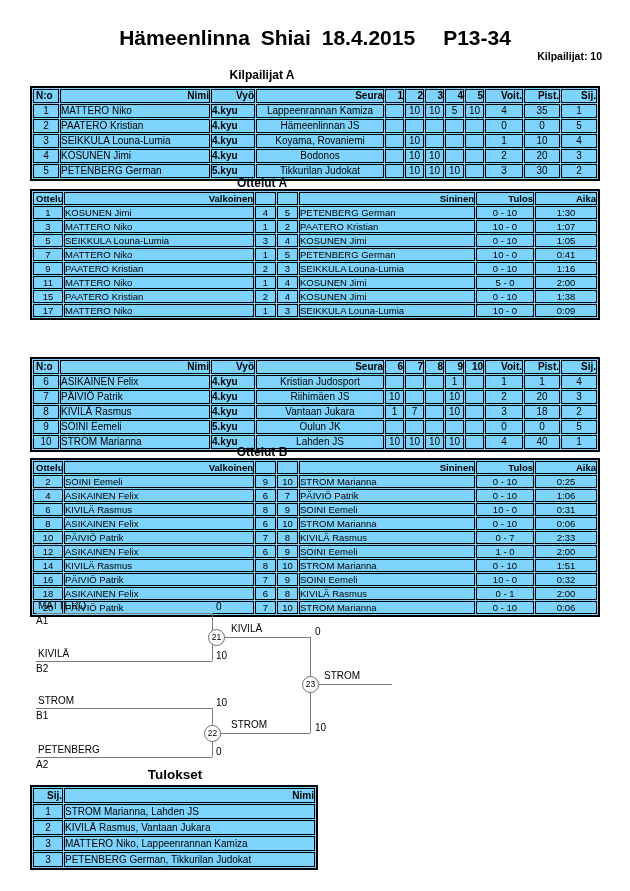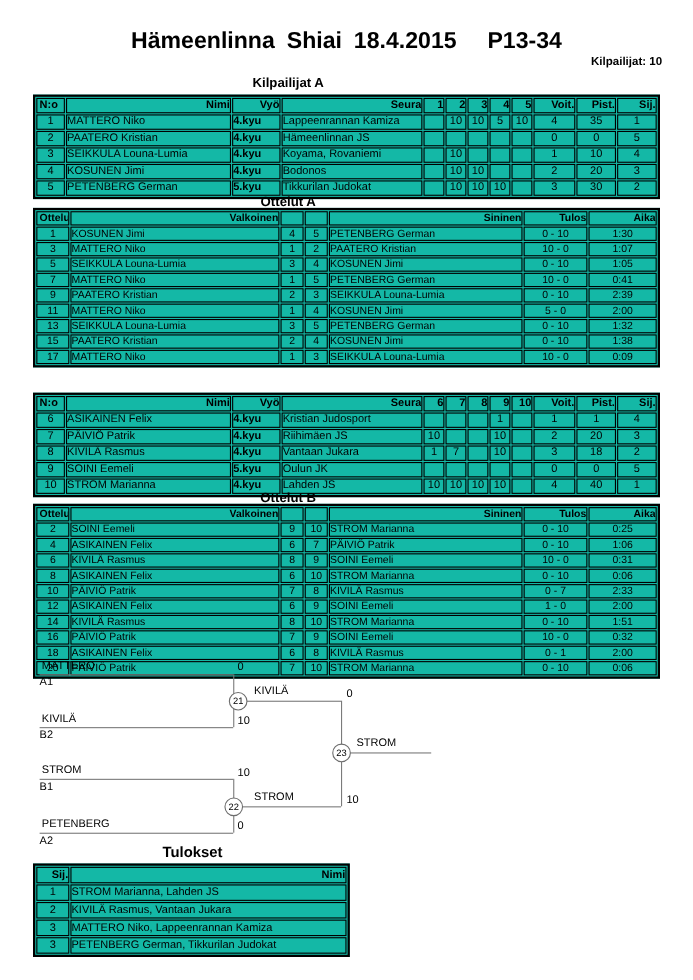--- a/index.html
+++ b/index.html
@@ -8,29 +8,29 @@
   .title{position:absolute;left:0;top:26px;width:630px;text-align:center;
          font-size:21px;font-weight:bold;white-space:nowrap;}
   .title .t1{word-spacing:5px;}
   .title .gap{display:inline-block;width:28px;}
   .comp-count{position:absolute;right:28px;top:50px;font-size:10.5px;font-weight:bold;}
   .sec-heading{position:absolute;left:30px;width:464px;text-align:center;
                font-size:12px;font-weight:bold;}
   .res-heading{position:absolute;left:30px;width:290px;text-align:center;
                font-size:13.5px;font-weight:bold;}
   table.grid{position:absolute;border-collapse:separate;border-spacing:1px;
-             border:2px solid #000;table-layout:fixed;background:#14b8a6;}
+             border:2px solid #000;table-layout:fixed;background:#7dd3fc;}
   .grid th,.grid td{border:1px solid #000;overflow:hidden;white-space:nowrap;
                     padding:0;box-sizing:border-box;font-size:10px;}
   .grid th{font-weight:bold;text-align:right;}
   .pool th,.pool td{height:12px;line-height:12px;}
   .match th,.match td{height:11px;line-height:11px;font-size:9.5px;}
   .res th,.res td{height:13px;line-height:13px;}
   .c{text-align:center;}
-  .l{text-align:left;padding-left:6px;}
+  .l{text-align:center;padding-left:6px;}
   .name{text-align:left;padding-left:8px;}
   .belt{text-align:left;padding-left:9px;font-weight:bold;}
   .sep{border-left:2px solid #000;}
   .nb{border-left:none;border-right:none;}
   th.first{text-align:left;padding-left:2px;}
   
   .bk-h{position:absolute;height:1px;background:#7b7b7b;}
   .bk-v{position:absolute;width:1px;background:#7b7b7b;}
   .bk-label{position:absolute;font-size:10px;white-space:nowrap;}
   .bk-seed{position:absolute;font-size:10px;}
@@ -224,42 +224,33 @@
           <td class="c">0:41</td>
         </tr>
 
         <tr>
           <td class="c">9</td>
           <td class="name">PAATERO Kristian</td>
           <td class="c">2</td>
           <td class="c">3</td>
           <td class="name">SEIKKULA Louna-Lumia</td>
           <td class="c">0 - 10</td>
-          <td class="c">2:39</td>
+          <td class="c">1:16</td>
         </tr>
 
         <tr>
           <td class="c">11</td>
           <td class="name">MATTERO Niko</td>
           <td class="c">1</td>
           <td class="c">4</td>
           <td class="name">KOSUNEN Jimi</td>
           <td class="c">5 - 0</td>
           <td class="c">2:00</td>
         </tr>
 
-        <tr>
-          <td class="c">13</td>
-          <td class="name">SEIKKULA Louna-Lumia</td>
-          <td class="c">3</td>
-          <td class="c">5</td>
-          <td class="name">PETENBERG German</td>
-          <td class="c">0 - 10</td>
-          <td class="c">1:32</td>
-        </tr>
 
         <tr>
           <td class="c">15</td>
           <td class="name">PAATERO Kristian</td>
           <td class="c">2</td>
           <td class="c">4</td>
           <td class="name">KOSUNEN Jimi</td>
           <td class="c">0 - 10</td>
           <td class="c">1:38</td>
         </tr>

